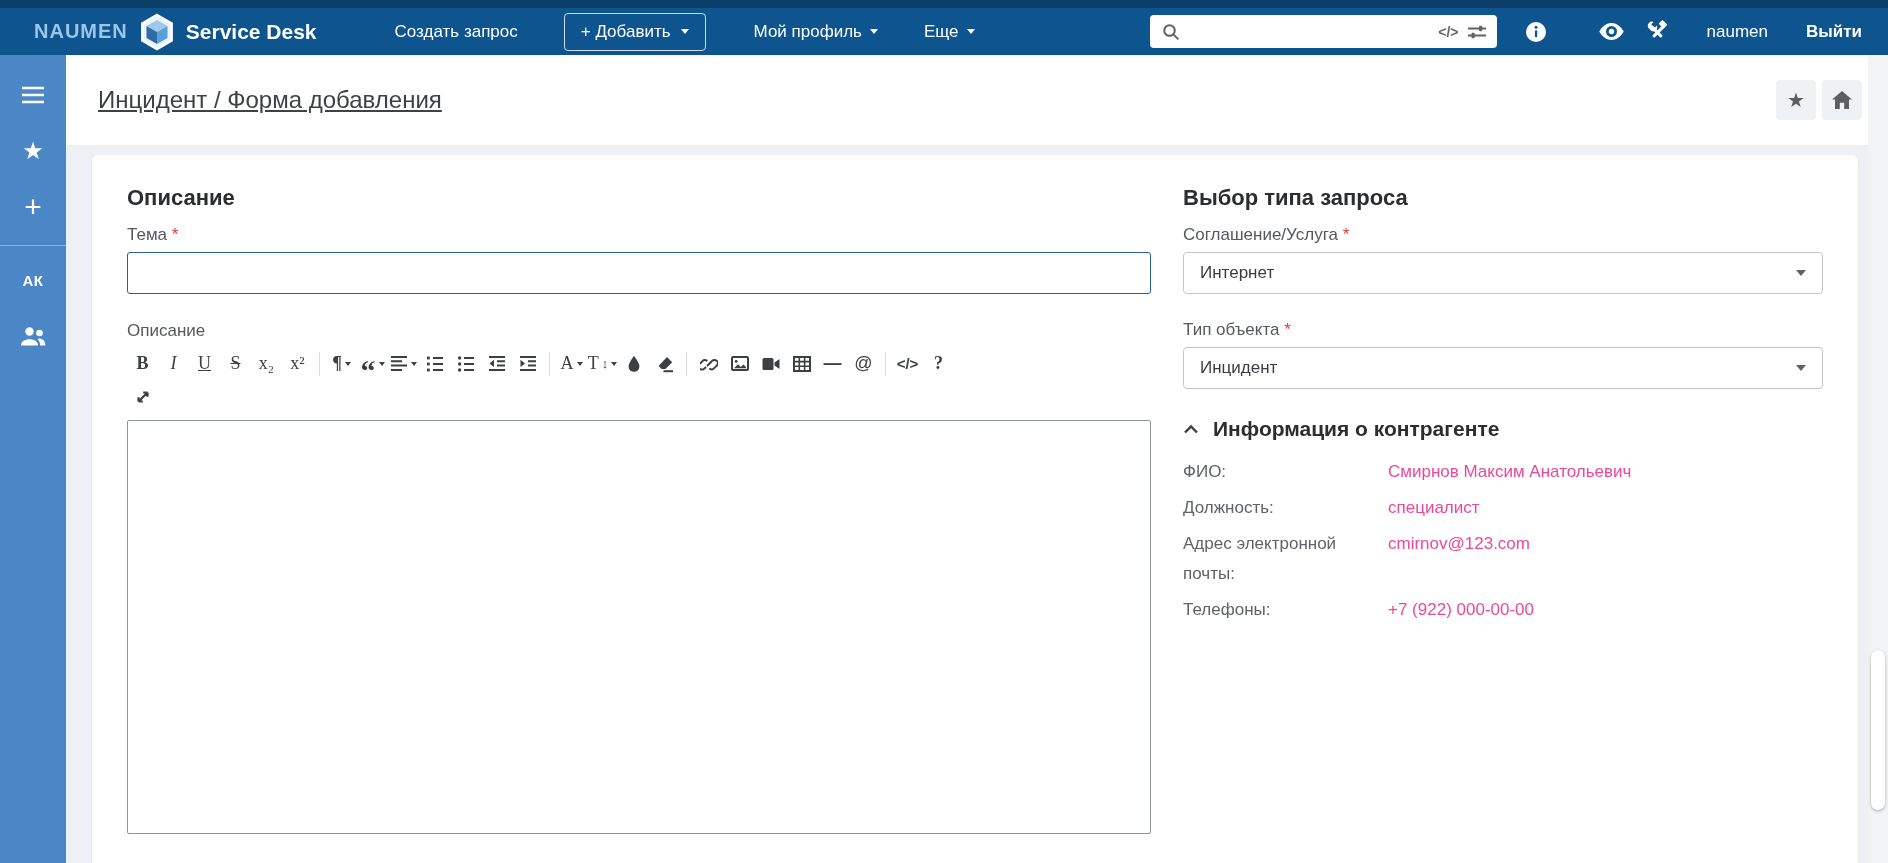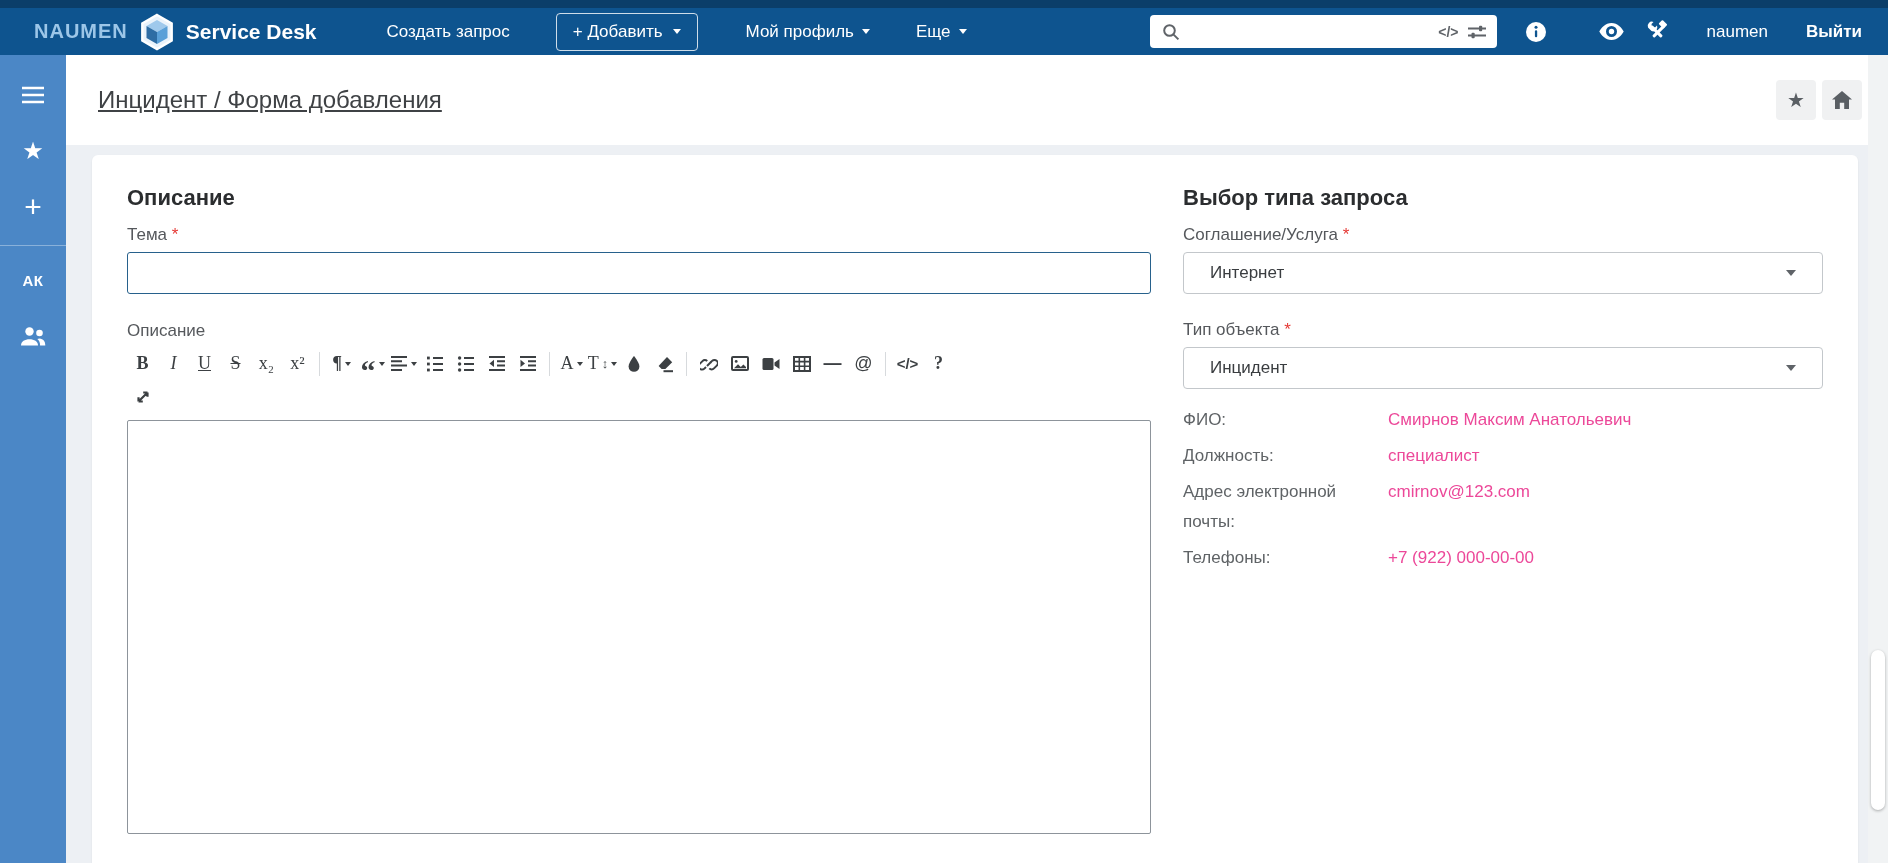--- a/index.html
+++ b/index.html
@@ -1,21 +1,21 @@
 <!DOCTYPE html>
 <html><head>
 <meta charset="utf-8">
 <style>
   * { box-sizing: border-box; margin: 0; padding: 0; }
   html,body { width:1888px; height:863px; overflow:hidden; }
   body { font-family:"Liberation Sans", sans-serif; background:#edf0f4; position:relative; }
 
   
   .top-stripe { height:8px; background:#0b3e69; }
-  .header { height:47px; background:#0e548f; display:flex; align-items:center; color:#fff; padding:0 26px 0 34px; }
+  .header { height:47px; background:#0e548f; display:flex; align-items:center; color:#fff; padding:0 26px 0 34px;gap:8px; }
   .brand { display:flex; align-items:center; gap:10px; }
   .brand-naumen { color:#9cc6e8; font-size:20px; font-weight:bold; letter-spacing:1px; }
   .brand-product { color:#fff; font-size:21px; font-weight:bold; }
   .hnav { display:flex; }
   .hnav-link { font-size:17px; color:#fff; cursor:pointer; display:flex; align-items:center; gap:8px; }
   .create-request { margin-left:70px; }
   .add-btn { margin-left:46px; border:1px solid rgba(255,255,255,.8); border-radius:4px; padding:8px 16px; display:flex; align-items:center; gap:10px; font-size:17px; cursor:pointer; }
   .my-profile { margin-left:48px; }
   .more-menu { margin-left:46px; }
   .caret-w { width:0; height:0; border-left:4.5px solid transparent; border-right:4.5px solid transparent; border-top:5.5px solid #fff; display:inline-block; }
@@ -67,21 +67,21 @@
   .tb-quote { font-size:30px; line-height:6px; padding-top:14px; font-weight:bold; }
   .tb-caret { width:0; height:0; border-left:3.5px solid transparent; border-right:3.5px solid transparent; border-top:4.5px solid #3c4043; display:inline-block; }
   .tb-sep { width:1px; height:24px; background:#d7dadd; margin:0 6px; }
   .tb-small { font-size:15px; font-weight:bold; }
   .tb-updown { font-size:13px; }
   .rt-expand-row { margin-top:2px; }
   .rt-area { width:100%; height:414px; margin-top:8px; border:1px solid #8d949b; border-radius:2px; resize:none; outline:none; font-size:17px; font-family:inherit; padding:10px 12px; color:#333; }
   .urgency-label { margin-top:22px; }
 
   
-  .select-box { width:100%; height:42px; border:1px solid #c3c7cb; border-radius:4px; display:flex; align-items:center; padding:0 26px; font-size:17px; color:#3a3d40; cursor:pointer; background:#fff; }
+  .select-box { width:100%; height:42px; border:1px solid #c3c7cb; border-radius:4px; display:flex; align-items:center; padding:0 16px; font-size:17px; color:#3a3d40; cursor:pointer; background:#fff; }
   .select-box .caret-g { margin-left:auto; width:0; height:0; border-left:5px solid transparent; border-right:5px solid transparent; border-top:6px solid #5f6368; }
   .mt-26 { margin-top:26px; }
 
   .contractor-header { margin-top:28px; display:flex; align-items:center; gap:14px; cursor:pointer; }
   .contractor-title { font-size:21px; font-weight:bold; color:#2b2d2f; }
   .info-rows { margin-top:16px; }
   .info-row { display:flex; margin-bottom:6px; }
   .info-label { width:205px; flex:none; font-size:17px; color:#5f6366; line-height:30px; }
   .info-value { font-size:17px; color:#ec4899; line-height:30px; }
   .info-value.link { color:#1a6fba; cursor:pointer; }
@@ -387,20 +387,28 @@
 
       <div class="field-label mt-26">
         <span>Тип объекта</span>
         <span class="req">*</span>
       </div>
       <div class="select-box">
         <span>Инцидент</span>
         <span class="caret-g"></span>
       </div>
 
+      <div class="contractor-header">
+        <span>
+          <svg width="16" height="10" viewBox="0 0 16 10" fill="none" stroke="#3c4043" stroke-width="2.4">
+            <path d="M2 8.5L8 2.5l6 6"></path>
+          </svg>
+        </span>
+        <span class="contractor-title">Информация о контрагенте</span>
+      </div>
 
       <div class="info-rows">
         <div class="info-row">
           <span class="info-label">ФИО:</span>
           <span class="info-value">Смирнов Максим Анатольевич</span>
         </div>
         <div class="info-row">
           <span class="info-label">Должность:</span>
           <span class="info-value">специалист</span>
         </div>

